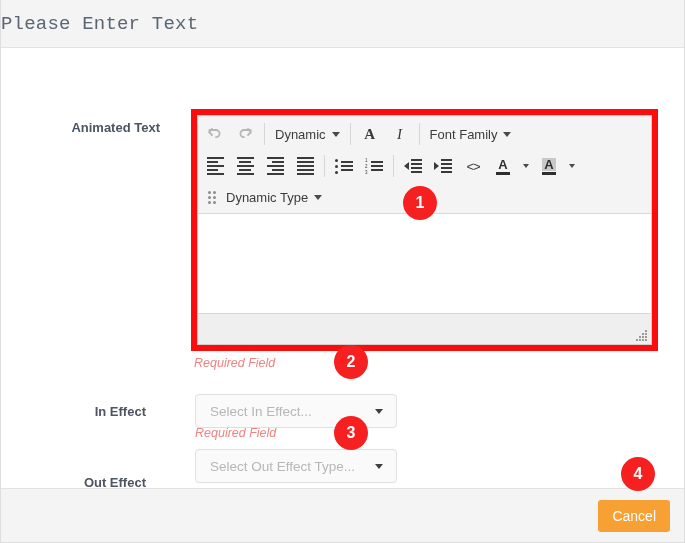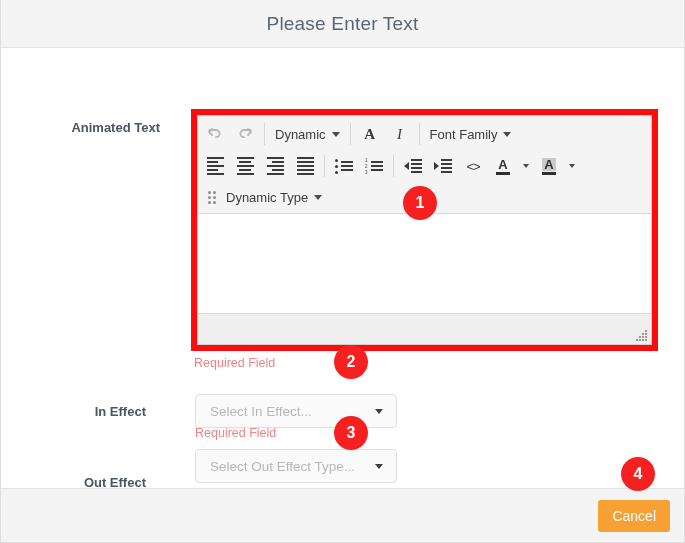--- a/index.html
+++ b/index.html
@@ -21,21 +21,22 @@
     border-bottom: 1px solid #dededf;
   }
 
   
   #dialog-header {
     height: 48px;
     background: #f4f4f4;
     border-bottom: 1px solid #e2e2e2;
     display: flex;
     align-items: center;
-    justify-content: center;
+    justify-content: flex-start;
+    font-family: Liberation Mono, monospace;
   }
   #dialog-title {
     font-size: 19px;
     color: #5a6673;
     font-weight: normal;
     letter-spacing: 0.2px;
   }
 
   
   #dialog-body {
@@ -50,20 +51,21 @@
     font-weight: bold;
     color: #4c5561;
     text-align: right;
     width: 150px;
   }
 
   .required-msg {
     position: absolute;
     font-size: 12.5px;
     color: #ef8282;
+    font-style: italic;
   }
 
   
   #editor-highlight {
     position: absolute;
     left: 190px;
     top: 61px;
     width: 467px;
     height: 242px;
     border: 6px solid #fb0d0d;

